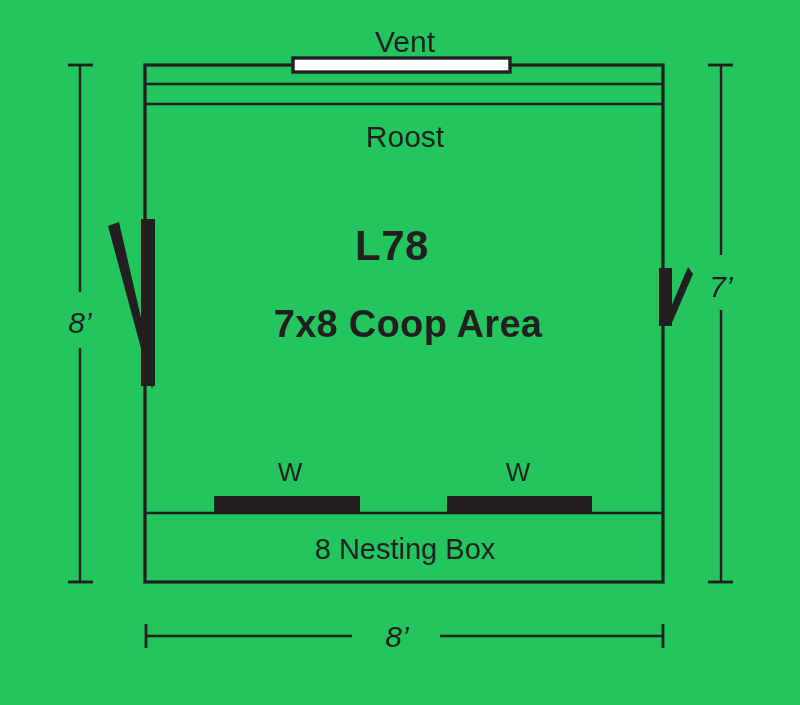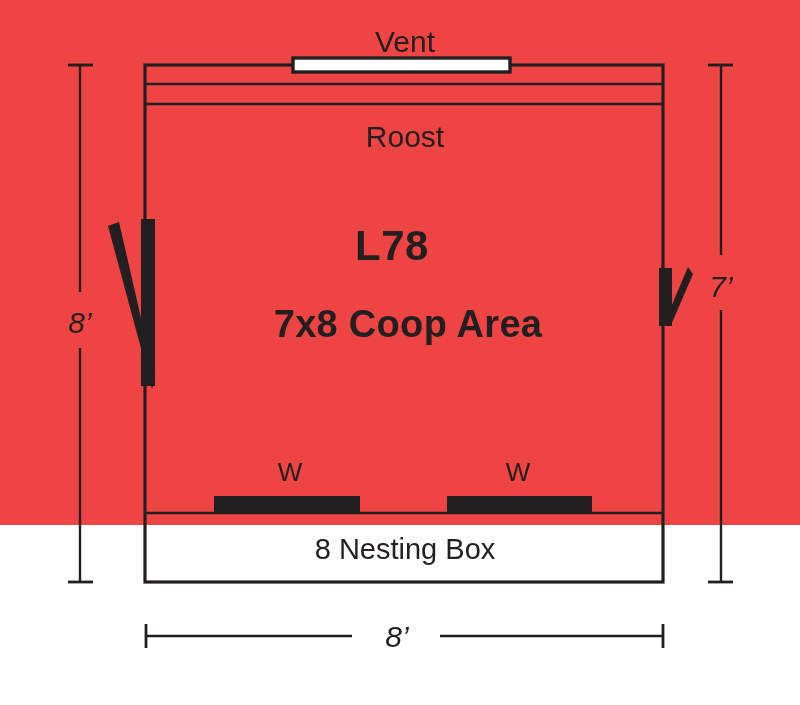--- a/index.html
+++ b/index.html
@@ -9,22 +9,22 @@
   }
   body {
     width: 800px;
     height: 705px;
     font-family: "Liberation Sans", sans-serif;
     overflow: hidden;
   }
   #plan-root {
     position: relative;
     width: 800px;
-    height: 525px;
-    background: #ef4444;
+    height: 705px;
+    background: #22c55e;
     text-align: right;
   }
   svg.plan-svg {
     display: block;
     width: 800px;
     height: 705px;
   }
   .wall-line {
     stroke: #231f20;
     fill: none;

